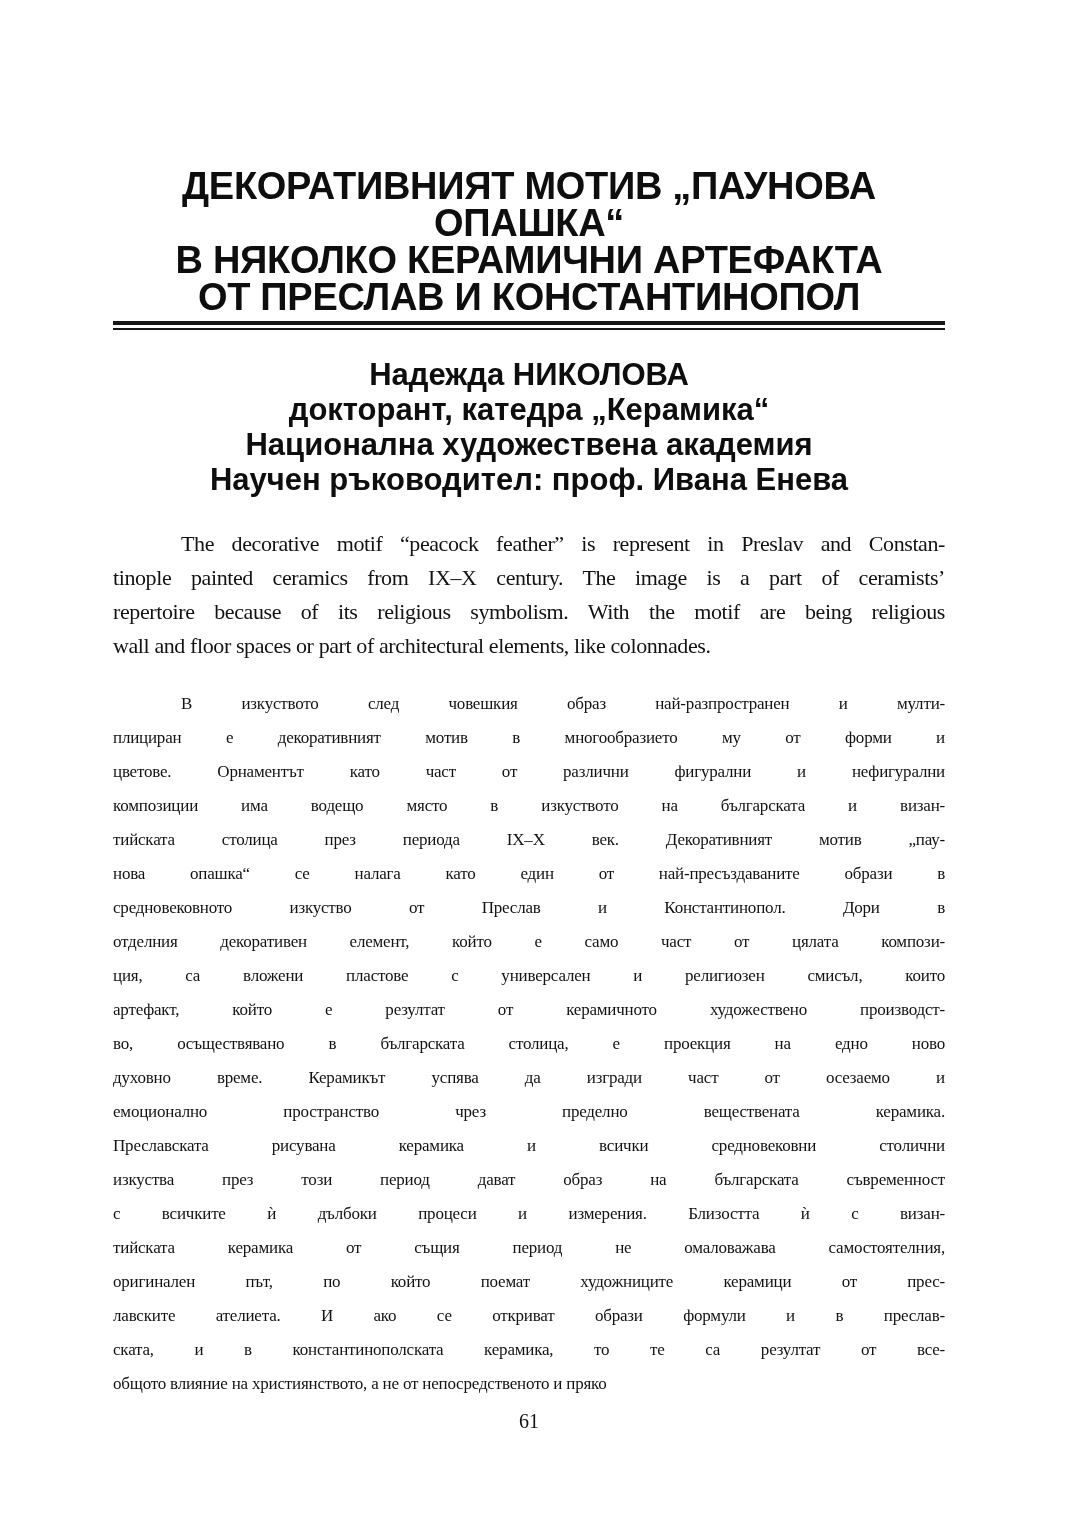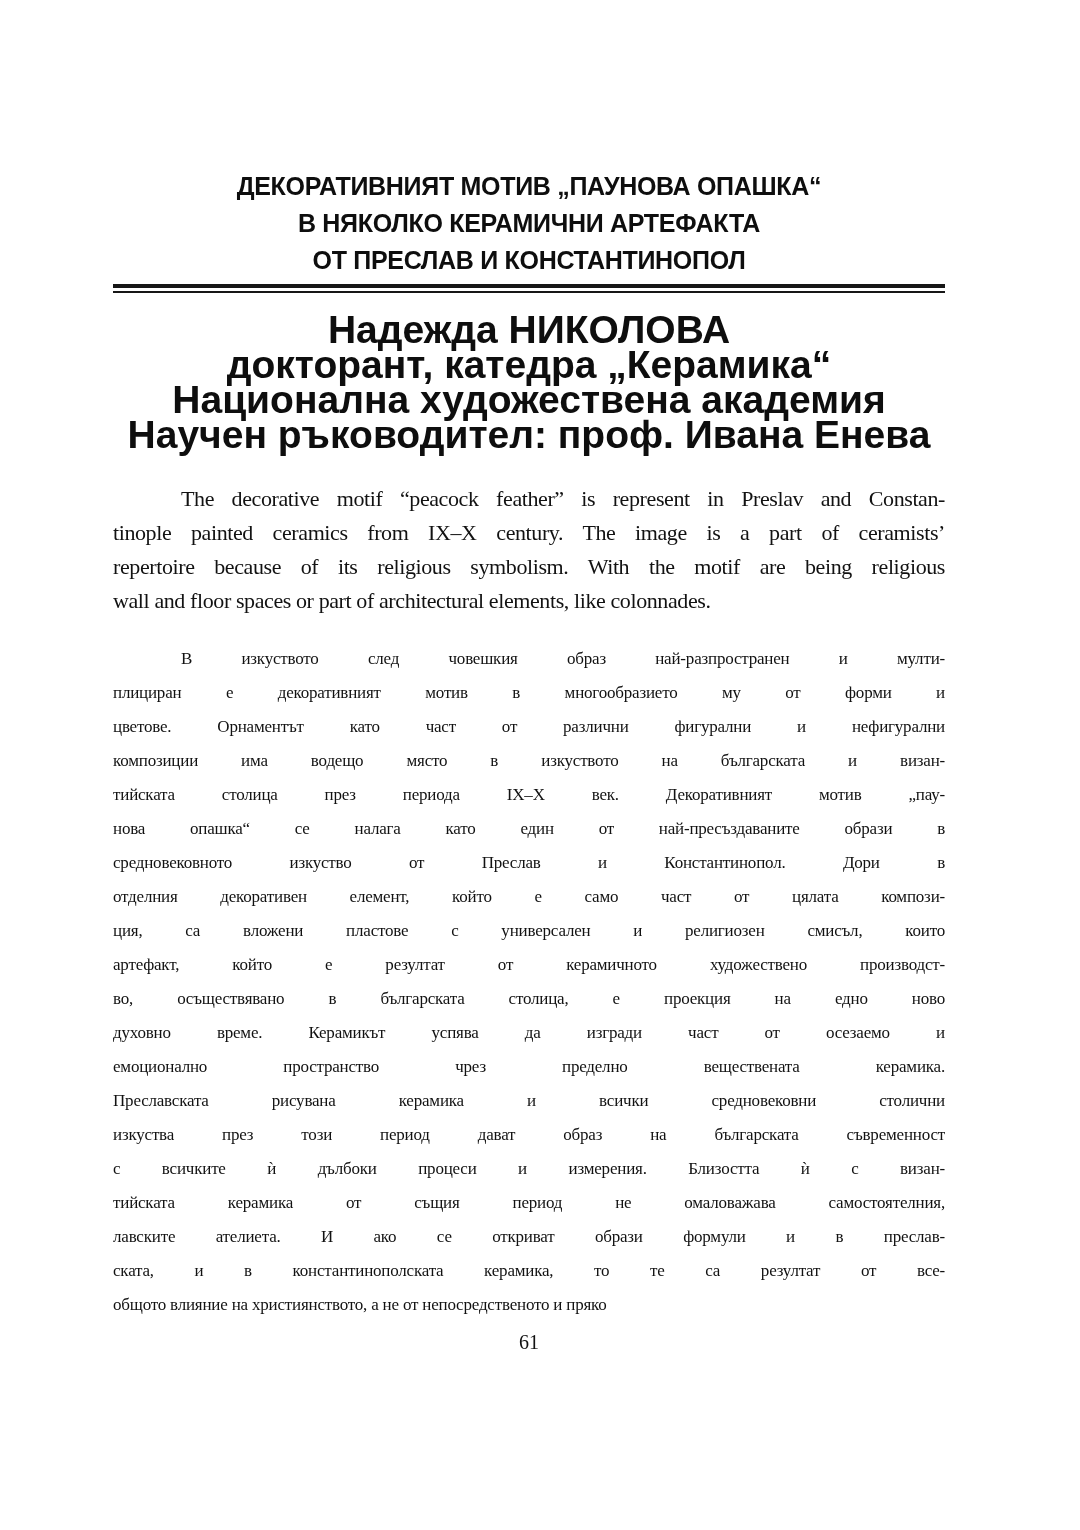--- a/index.html
+++ b/index.html
@@ -14,37 +14,37 @@
   .content {
     position: absolute;
     left: 113px;
     top: 0;
     width: 832px;
   }
   .title {
     margin: 168px 0 4px 0;
     font-family: "Liberation Sans", sans-serif;
     font-weight: 700;
-    font-size: 25px;
+    font-size: 38px;
     line-height: 37px;
     text-align: center;
     letter-spacing: -0.3px;
     color: #0e0e0e;
   }
   .rule {
     margin-top: 5px;
     height: 3px;
     border-top: 4px solid #161616;
     border-bottom: 2px solid #161616;
   }
   .authors {
-    margin-top: 19px;
+    margin-top: 27px;
     font-family: "Liberation Sans", sans-serif;
     font-weight: 700;
-    font-size: 39px;
+    font-size: 31px;
     line-height: 35px;
     text-align: center;
     color: #0e0e0e;
   }
   .abstract {
     margin-top: 30px;
     font-family: "Liberation Serif", serif;
     font-size: 22px;
     line-height: 34px;
     letter-spacing: -0.4px;
@@ -115,20 +115,21 @@
       <div class="ln">отделния декоративен елемент, който е само част от цялата компози-</div>
       <div class="ln">ция, са вложени пластове с универсален и религиозен смисъл, които</div>
       <div class="ln">артефакт, който е резултат от керамичното художествено производст-</div>
       <div class="ln">во, осъществявано в българската столица, е проекция на едно ново</div>
       <div class="ln">духовно време. Керамикът успява да изгради част от осезаемо и</div>
       <div class="ln">емоционално пространство чрез пределно веществената керамика.</div>
       <div class="ln">Преславската рисувана керамика и всички средновековни столични</div>
       <div class="ln">изкуства през този период дават образ на българската съвременност</div>
       <div class="ln">с всичките ѝ дълбоки процеси и измерения. Близостта ѝ с визан-</div>
       <div class="ln">тийската керамика от същия период не омаловажава самостоятелния,</div>
+      <div class="ln">оригинален път, по който поемат художниците керамици от прес-</div>
       <div class="ln">лавските ателиета. И ако се откриват образи формули и в преслав-</div>
       <div class="ln">ската, и в константинополската керамика, то те са резултат от все-</div>
       <div class="ln last">общото влияние на християнството, а не от непосредственото и пряко</div>
     </div>
 
     <div class="pagenum">61</div>
 
   </div>
 </div>
 

